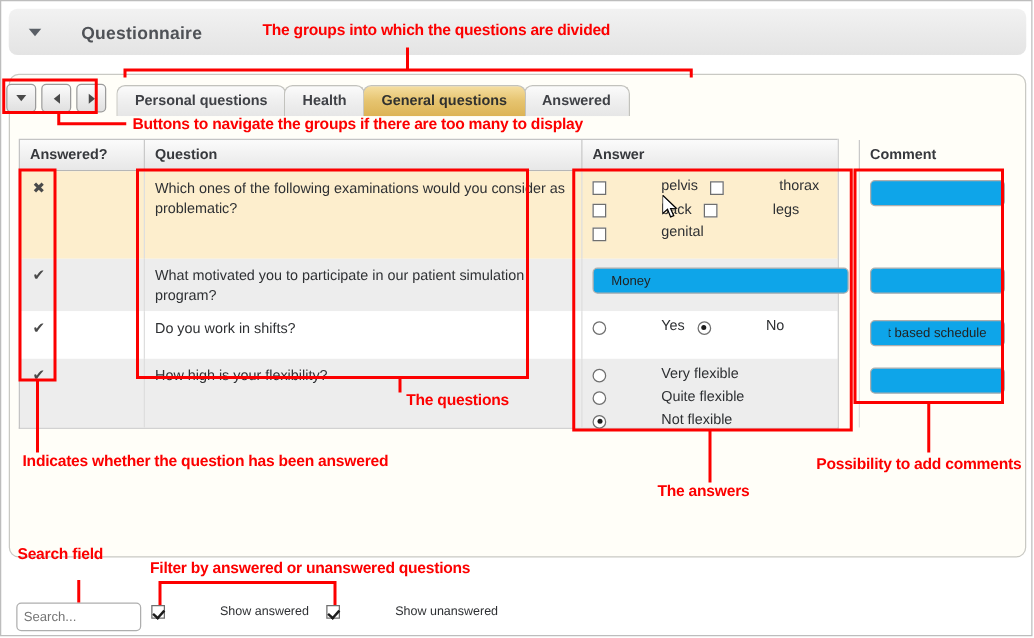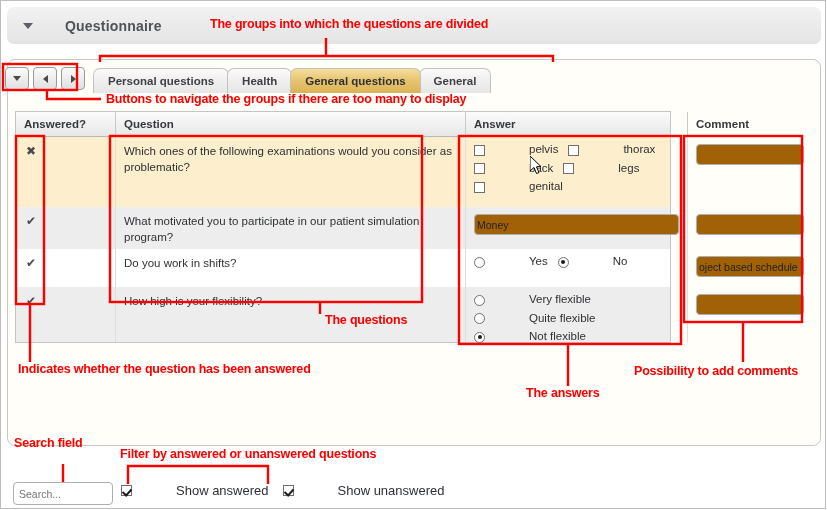--- a/index.html
+++ b/index.html
@@ -174,26 +174,26 @@
     font-size: 12px;
     color: #4a4a4a;
     line-height: 1;
     padding-left: 2px;
   }
 
   
   .txt {
     border: 1px solid #aeaeae;
     border-radius: 4px;
-    background: #a16207;
+    background: #0ea5e9;
     height: 21px;
     font-family: "Liberation Sans", sans-serif;
     font-size: 10.5px;
     color: #222;
-    padding: 0 2px;
+    padding: 0 14px;
     box-sizing: border-box;
     outline: none;
   }
   .answer-txt { width: 205px; }
   .comment-txt { width: 108px; }
   .comment-txt.filled { direction: rtl; text-align: left; }
 
   .optline { display: flex; align-items: flex-end; flex-wrap: wrap; }
   .opt {
     display: inline-flex;
@@ -269,21 +269,21 @@
     box-sizing: border-box;
     outline: none;
   }
   #filters {
     position: absolute;
     left: 120px; top: 483px;
     display: flex;
     align-items: center;
   }
   #filters .opt { margin-bottom: 0; margin-right: 14px; align-items: center; }
-  #filters .opt .lbl { font-size: 13px; }
+  #filters .opt .lbl { font-size: 10px; }
 
   
   #annotations {
     position: absolute;
     left: 0; top: 0;
     width: 827px; height: 510px;
     pointer-events: none;
     z-index: 30;
   }
   .anno-text {
@@ -324,21 +324,21 @@
     <div class="tab">
         <span>Personal questions</span>
       </div>
     <div class="tab">
         <span>Health</span>
       </div>
     <div class="tab active">
         <span>General questions</span>
       </div>
     <div class="tab">
-        <span>General</span>
+        <span>Answered</span>
       </div>
   </div>
 
   <div id="grid">
 
     <div id="grid-head">
       <div class="hcell col-answered">
           <span>Answered?</span>
         </div>
       <div class="hcell col-question">
@@ -495,17 +495,17 @@
 
     <path d="M128 484 L128 466 L268 466 L268 484"></path>
   </g>
 </svg>
 
 <div>
   <div class="anno-text" style="left:170px; top:17px;margin-left:40px;">The groups into which the questions are divided</div>
   <div class="anno-text" style="left:106px; top:92px;">Buttons to navigate the groups if there are too many to display</div>
   <div class="anno-text" style="left:325px; top:313px;">The questions</div>
   <div class="anno-text" style="left:526px; top:386px;">The answers</div>
-  <div class="anno-text" style="left:634px; top:364px;">Possibility to add comments</div>
+  <div class="anno-text" style="left:653px; top:364px;">Possibility to add comments</div>
   <div class="anno-text" style="left:18px;  top:362px;">Indicates whether the question has been answered</div>
   <div class="anno-text" style="left:14px;  top:436px;">Search field</div>
   <div class="anno-text" style="left:120px; top:447px;">Filter by answered or unanswered questions</div>
 </div>
 
 </body></html>

